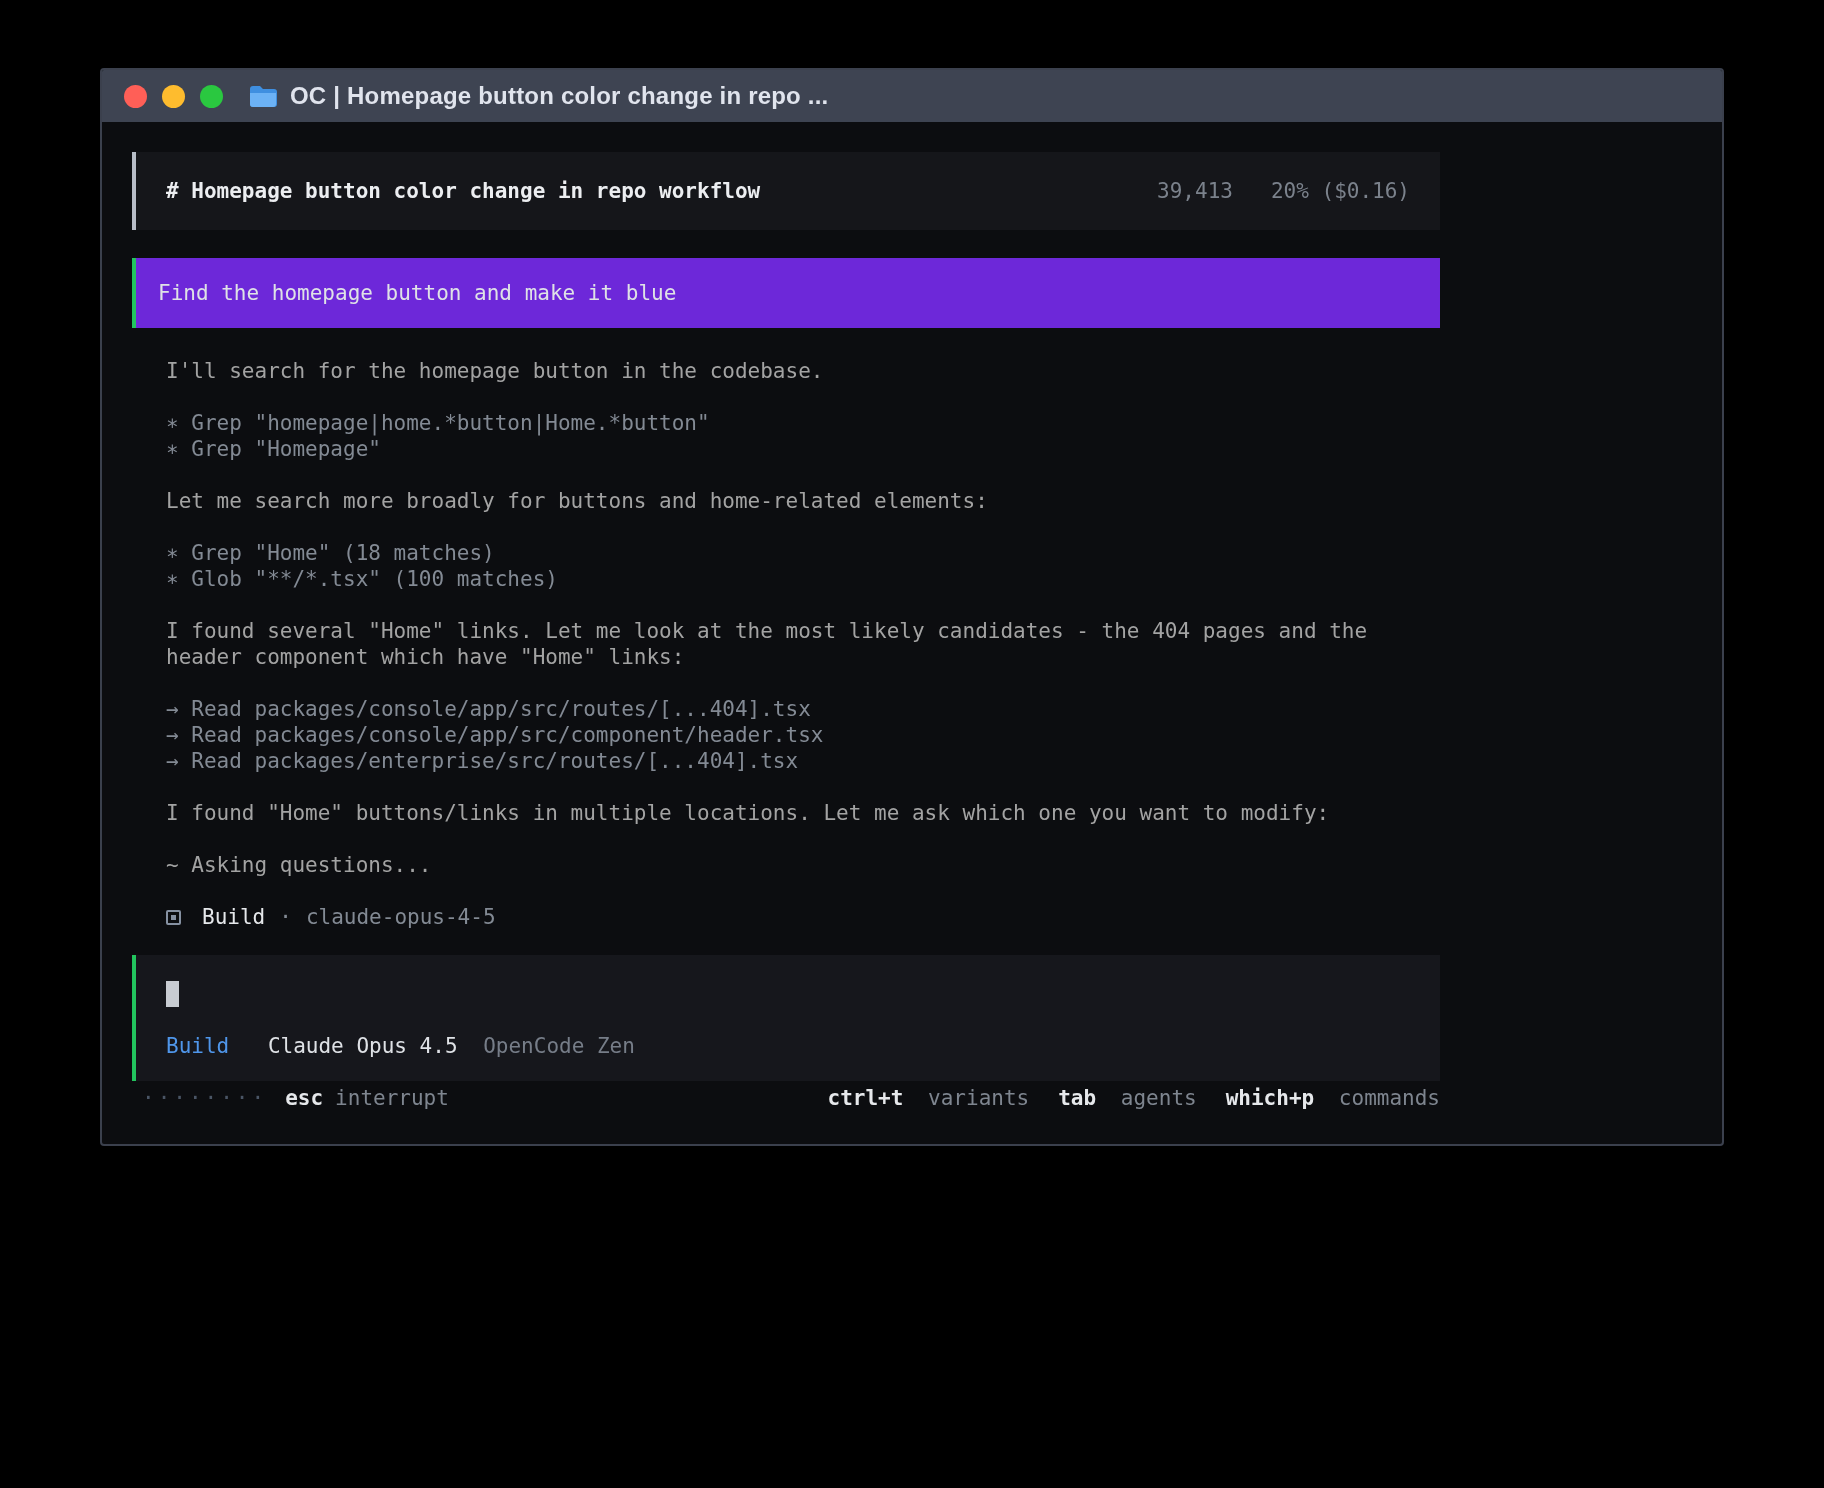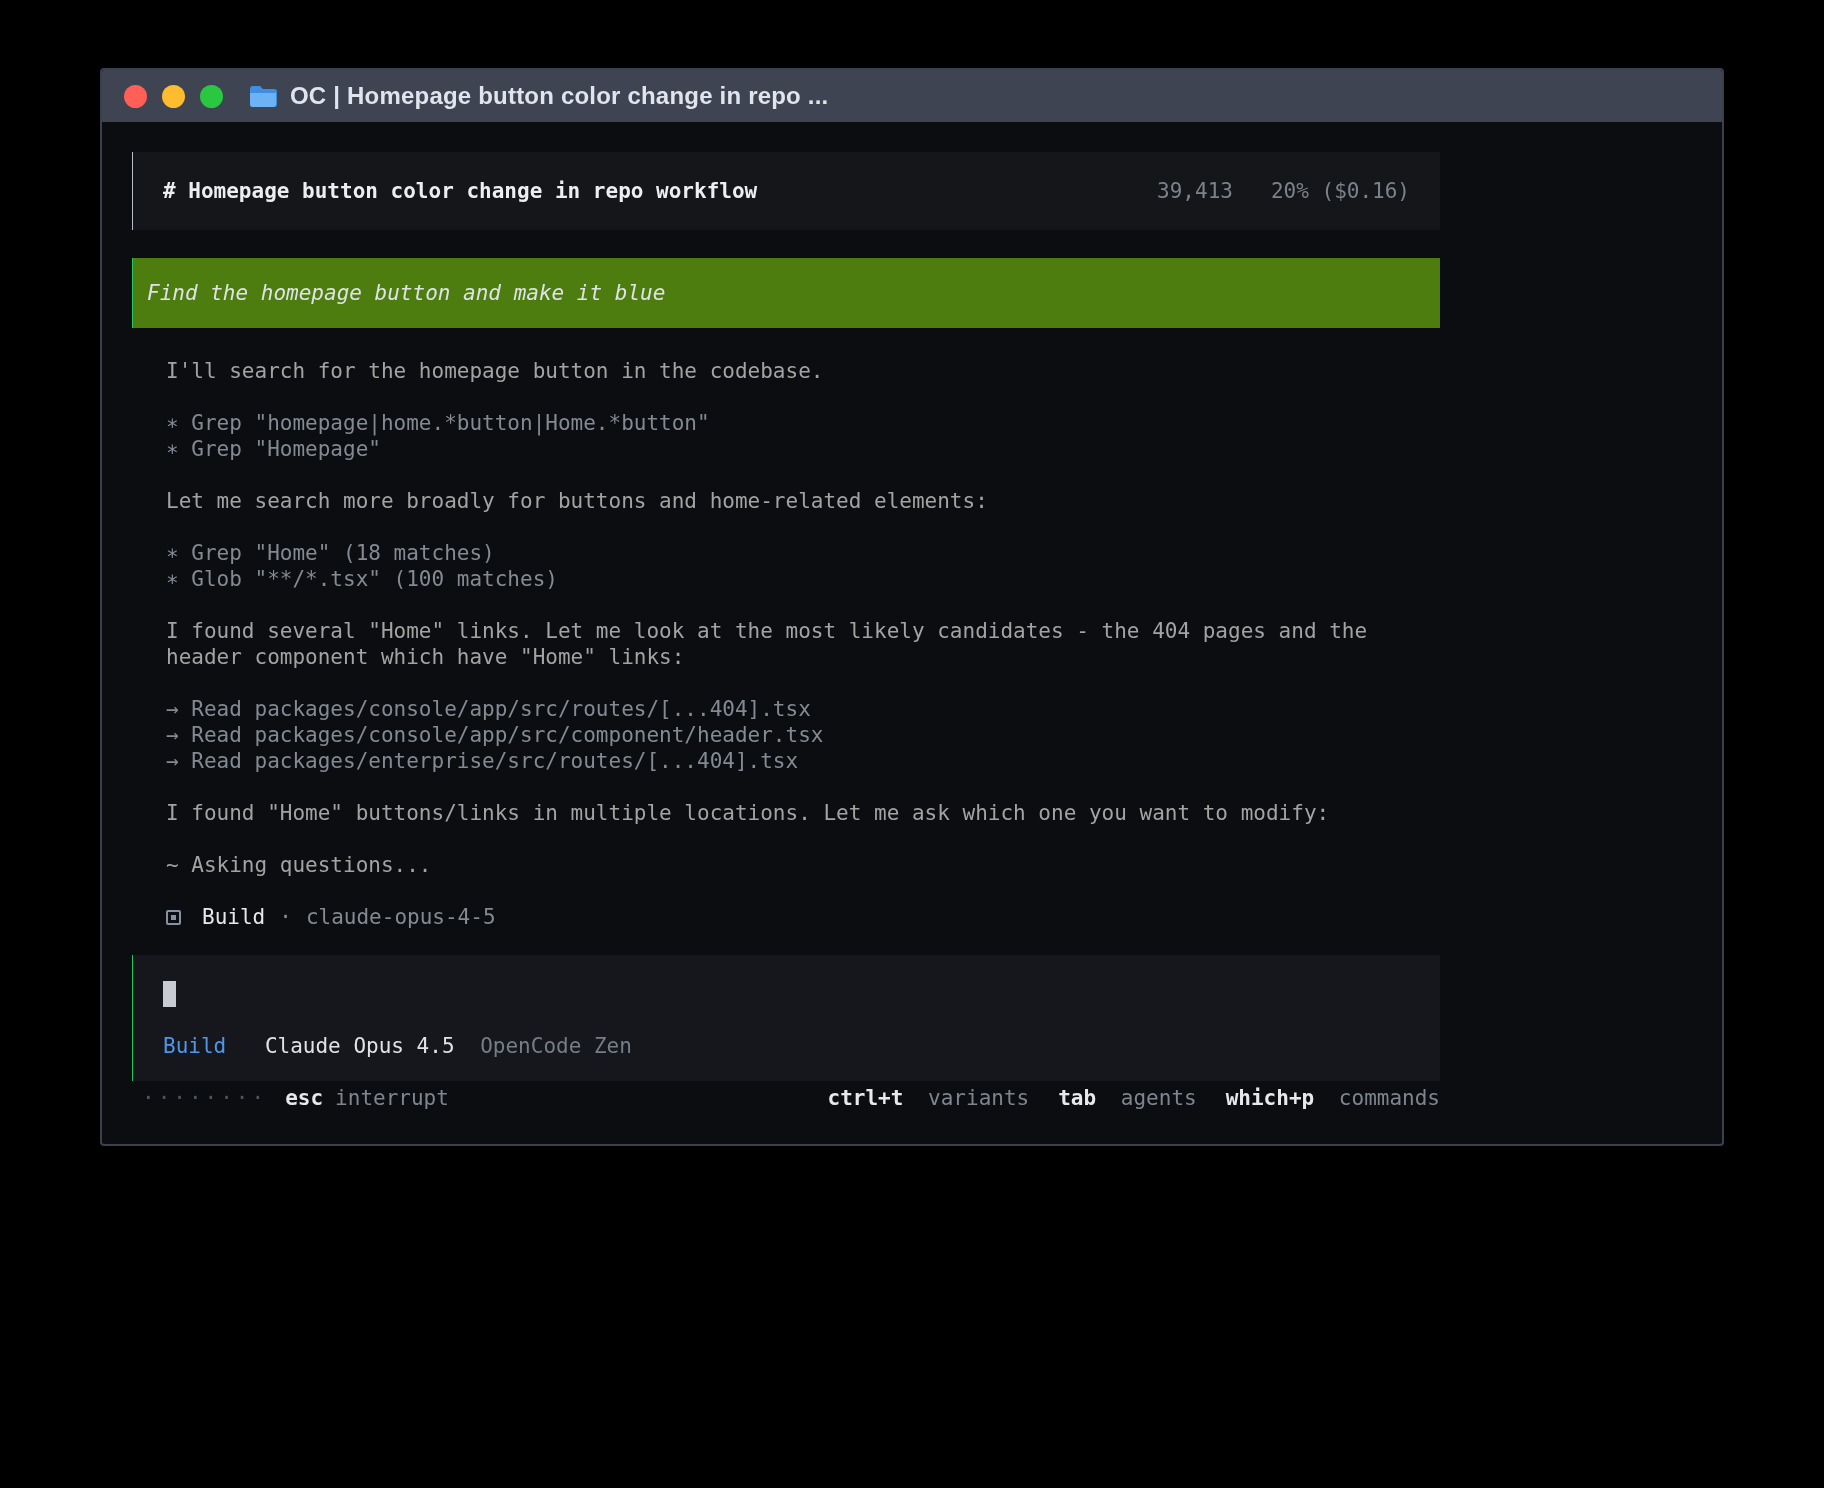--- a/index.html
+++ b/index.html
@@ -23,31 +23,31 @@
   .folder-icon { margin-left:26px; display:flex; align-items:center; }
   .win-title {
     margin-left:13px; font-family:"Liberation Sans", sans-serif; font-weight:bold;
     font-size:24px; color:#e0e4ed; letter-spacing:.2px;
   }
 
   
   .content { padding:30px 0 0 30px; font-size:21px; line-height:26px; color:#dfe2e6; }
   .col { width:1308px; }
 
-  .block { border-left:1px solid #22c55e; background:#17181d; }
+  .block { border-left:4px solid #22c55e; background:#17181d; }
 
   .session-header {
     border-left-color:#b7bdc7; background:#15161a;
     display:flex; justify-content:space-between; align-items:center;
     padding:26px 30px; margin-bottom:28px;
   }
   .session-title { font-weight:bold; color:#eceef1; }
   .session-stats { color:#7b828c; display:flex; gap:38px; }
 
-  .user-block { background:#4d7c0f; padding:22px 14px;font-style:italic; }
+  .user-block { background:#6d28d9; padding:22px 22px; }
   .user-text { color:#dfe2e6; }
 
   .flow { padding-left:34px; margin-top:30px; }
   .msg { margin-bottom:26px; color:#a3a3a3; white-space:pre-wrap; }
   .group { margin-bottom:26px; color:#838a94; }
   .group .line { white-space:pre; }
 
   .agent-line { display:flex; align-items:center; margin-bottom:25px; }
   .agent-icon {
     width:15px; height:15px; border:2px solid #8691a2; border-radius:2px;

